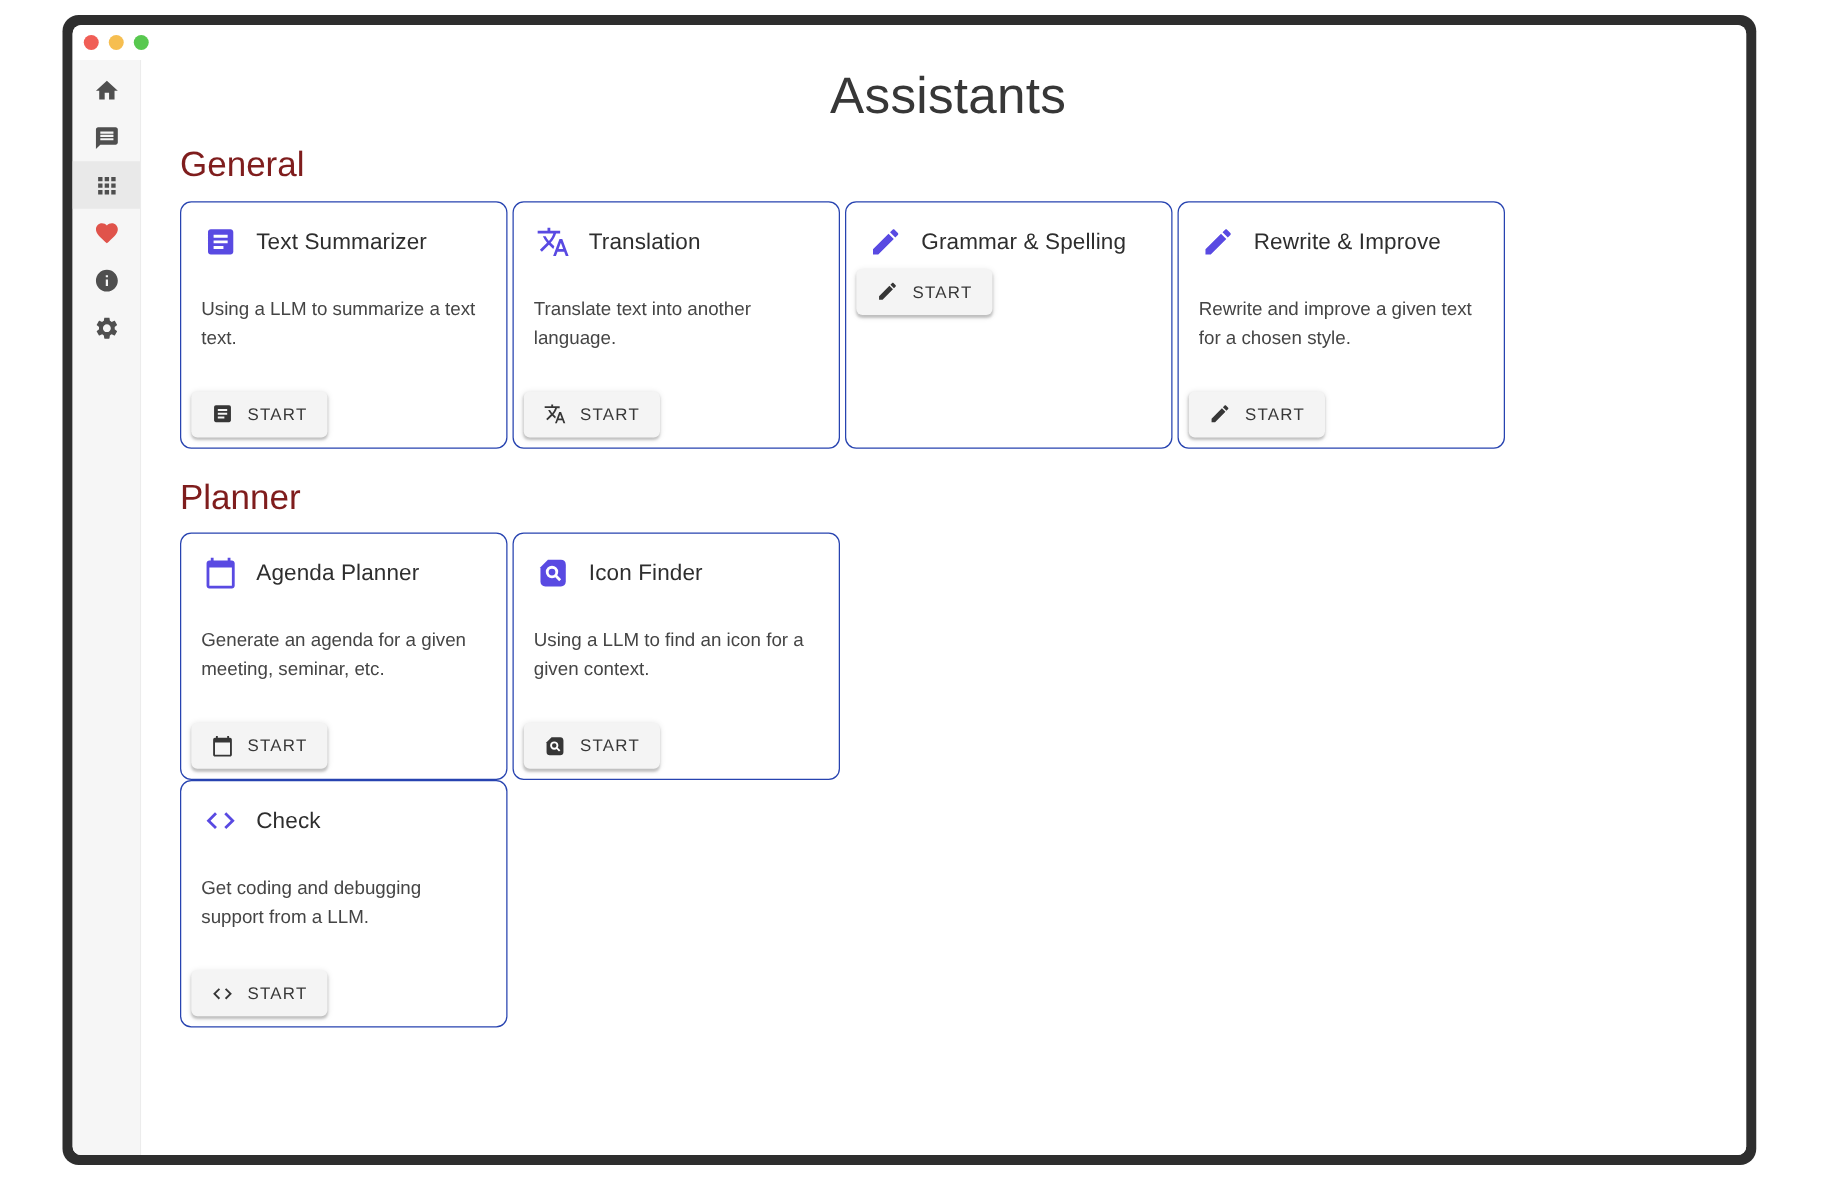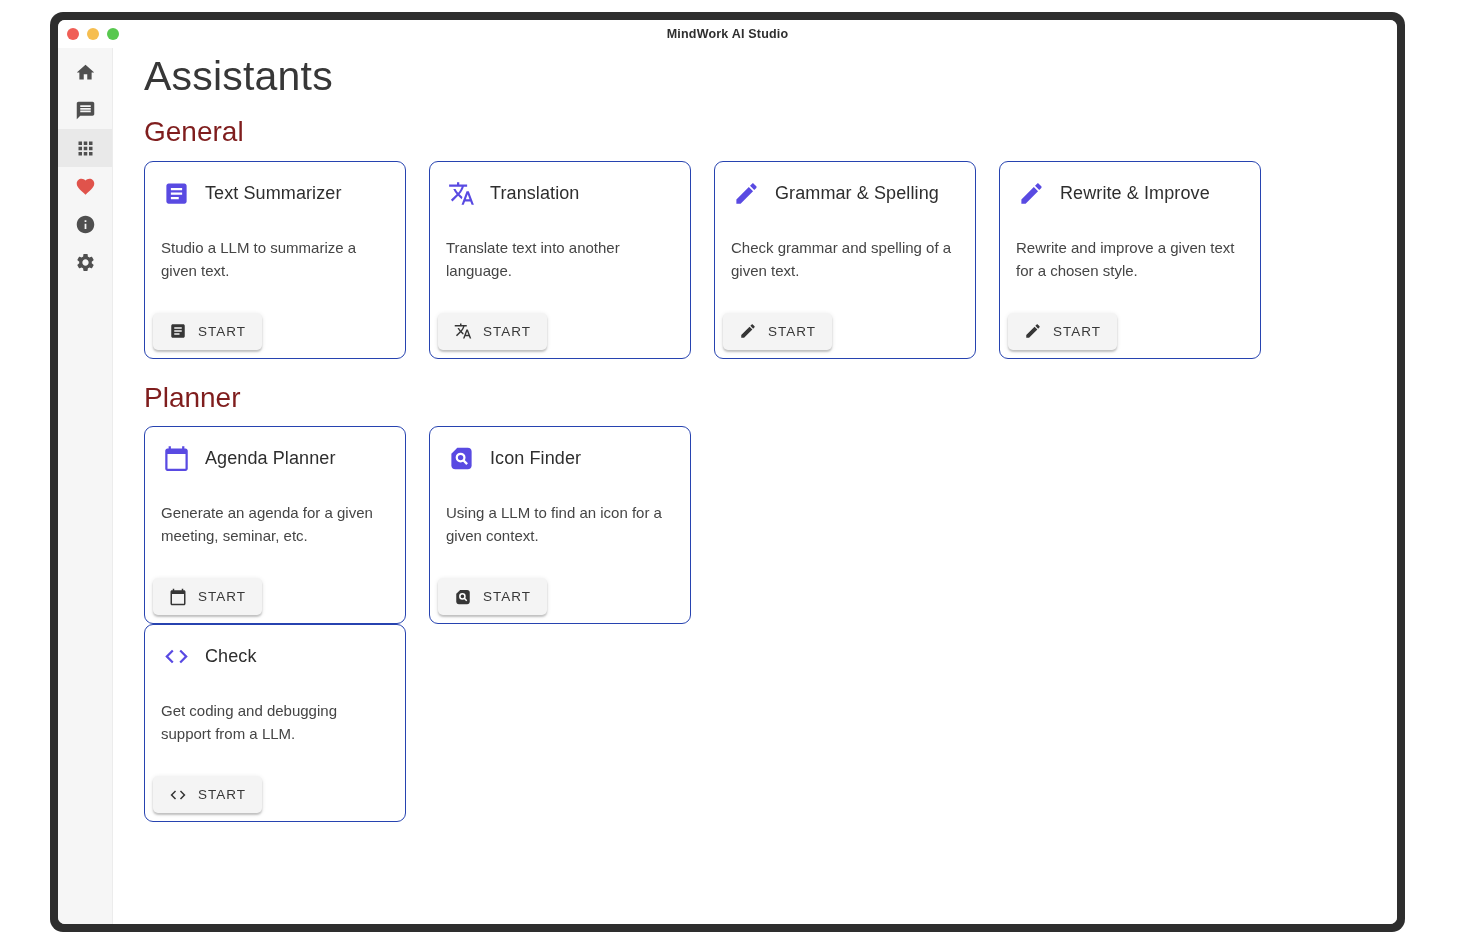--- a/index.html
+++ b/index.html
@@ -23,24 +23,24 @@
 
   
   .sidebar{width:54px;flex:0 0 54px;background:#f6f6f6;border-right:1px solid #ececec;
     display:flex;flex-direction:column;padding-top:5px;}
   .sidebar-item{width:54px;height:38px;display:flex;align-items:center;justify-content:center;cursor:pointer;}
   .sidebar-item.selected{background:#e9e9e9;}
   .sidebar-item svg{display:block;}
 
   
   .content{flex:1;overflow:auto;padding:4px 24px 24px 31px;background:#ffffff;}
-  .page-title{font-size:41px;font-weight:400;color:#373737;margin:0;line-height:1.2;letter-spacing:.2px;}
+  .page-title{font-size:41px;font-weight:400;color:#373737;margin:0;line-height:1.2;letter-spacing:.2px;text-align:center;}
   .section-title{font-size:28px;font-weight:400;color:#7f1d1d;margin:22px 0 12px;line-height:1.2;}
   .section:first-of-type .section-title{margin-top:14px;}
-  .card-row{display:flex;gap:23px;align-items:flex-start;}
+  .card-row{display:flex;gap:4px;align-items:flex-start;}
 
   
   .card{width:262px;height:198px;box-sizing:border-box;background:#fff;
     border:1.5px solid var(--card-border,#2743b0);border-radius:9px;
     display:flex;flex-direction:column;overflow:hidden;}
   .card-header{display:flex;align-items:center;gap:15px;padding:18px 16px 0 18px;}
   .card-title{font-size:18px;font-weight:500;color:#2e2e2e;letter-spacing:.1px;}
   .card-desc{padding:0 16px;margin-top:29px;flex:1;font-size:15px;line-height:23px;color:#454545;}
   .card-actions{padding:8px;}
   .start-btn{display:inline-flex;align-items:center;gap:11px;border:none;cursor:pointer;
@@ -54,21 +54,20 @@
 <div class="stage">
   <div class="device-frame">
     <div class="window">
 
       <div class="titlebar">
         <div class="traffic" id="traffic">
             <div class="traffic-dot" style="background: rgb(240, 94, 86);"></div>
             <div class="traffic-dot" style="background: rgb(246, 190, 80);"></div>
             <div class="traffic-dot" style="background: rgb(88, 200, 79);"></div>
           </div>
-        <div class="titlebar-title">MindWork AI Studio</div>
       </div>
 
       <div class="window-body">
         <nav class="sidebar" id="sidebar">
             <div class="sidebar-item">
               <svg viewBox="0 0 24 24" width="21" height="21">
                 <path d="M10 20v-6h4v6h5v-8h3L12 3 2 12h3v8z" fill="#4f4f4f" fill-rule="evenodd"></path>
               </svg>
             </div>
             <div class="sidebar-item">
@@ -103,21 +102,21 @@
               <section class="section">
                 <h2 class="section-title">General</h2>
                 <div class="card-row">
                   <div class="card">
                     <div class="card-header">
                       <svg viewBox="0 0 24 24" width="27" height="27">
                         <path d="M19 3H5c-1.1 0-2 .9-2 2v14c0 1.1.9 2 2 2h14c1.1 0 2-.9 2-2V5c0-1.1-.9-2-2-2zm-5 14H7v-2h7v2zm3-4H7v-2h10v2zm0-4H7V7h10v2z" fill="#594AE2" fill-rule="evenodd"></path>
                       </svg>
                       <span class="card-title">Text Summarizer</span>
                     </div>
-                    <div class="card-desc">Studio a LLM to summarize a given text.</div>
+                    <div class="card-desc">Using a LLM to summarize a text text.</div>
                     <div class="card-actions"><button class="start-btn">
                         <svg viewBox="0 0 24 24" width="18" height="18">
                           <path d="M19 3H5c-1.1 0-2 .9-2 2v14c0 1.1.9 2 2 2h14c1.1 0 2-.9 2-2V5c0-1.1-.9-2-2-2zm-5 14H7v-2h7v2zm3-4H7v-2h10v2zm0-4H7V7h10v2z" fill="#363636" fill-rule="evenodd"></path>
                         </svg>
                         <span>START</span>
                       </button></div>
                   </div>
                   <div class="card">
                     <div class="card-header">
                       <svg viewBox="0 0 24 24" width="27" height="27">
@@ -133,21 +132,20 @@
                         <span>START</span>
                       </button></div>
                   </div>
                   <div class="card">
                     <div class="card-header">
                       <svg viewBox="0 0 24 24" width="27" height="27">
                         <path d="M3 17.25V21h3.75L17.81 9.94l-3.75-3.75L3 17.25zM20.71 7.04c.39-.39.39-1.02 0-1.41l-2.34-2.34c-.39-.39-1.02-.39-1.41 0l-1.83 1.83 3.75 3.75 1.83-1.83z" fill="#594AE2" fill-rule="evenodd"></path>
                       </svg>
                       <span class="card-title">Grammar &amp; Spelling</span>
                     </div>
-                    <div class="card-desc">Check grammar and spelling of a given text.</div>
                     <div class="card-actions"><button class="start-btn">
                         <svg viewBox="0 0 24 24" width="18" height="18">
                           <path d="M3 17.25V21h3.75L17.81 9.94l-3.75-3.75L3 17.25zM20.71 7.04c.39-.39.39-1.02 0-1.41l-2.34-2.34c-.39-.39-1.02-.39-1.41 0l-1.83 1.83 3.75 3.75 1.83-1.83z" fill="#363636" fill-rule="evenodd"></path>
                         </svg>
                         <span>START</span>
                       </button></div>
                   </div>
                   <div class="card">
                     <div class="card-header">
                       <svg viewBox="0 0 24 24" width="27" height="27">

